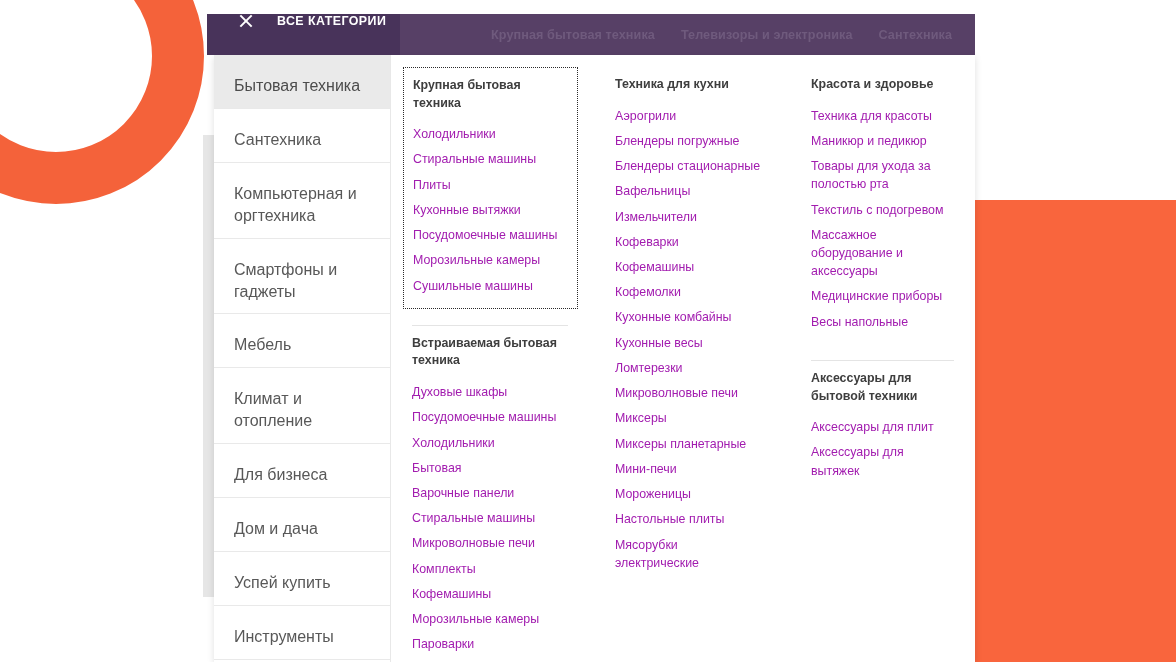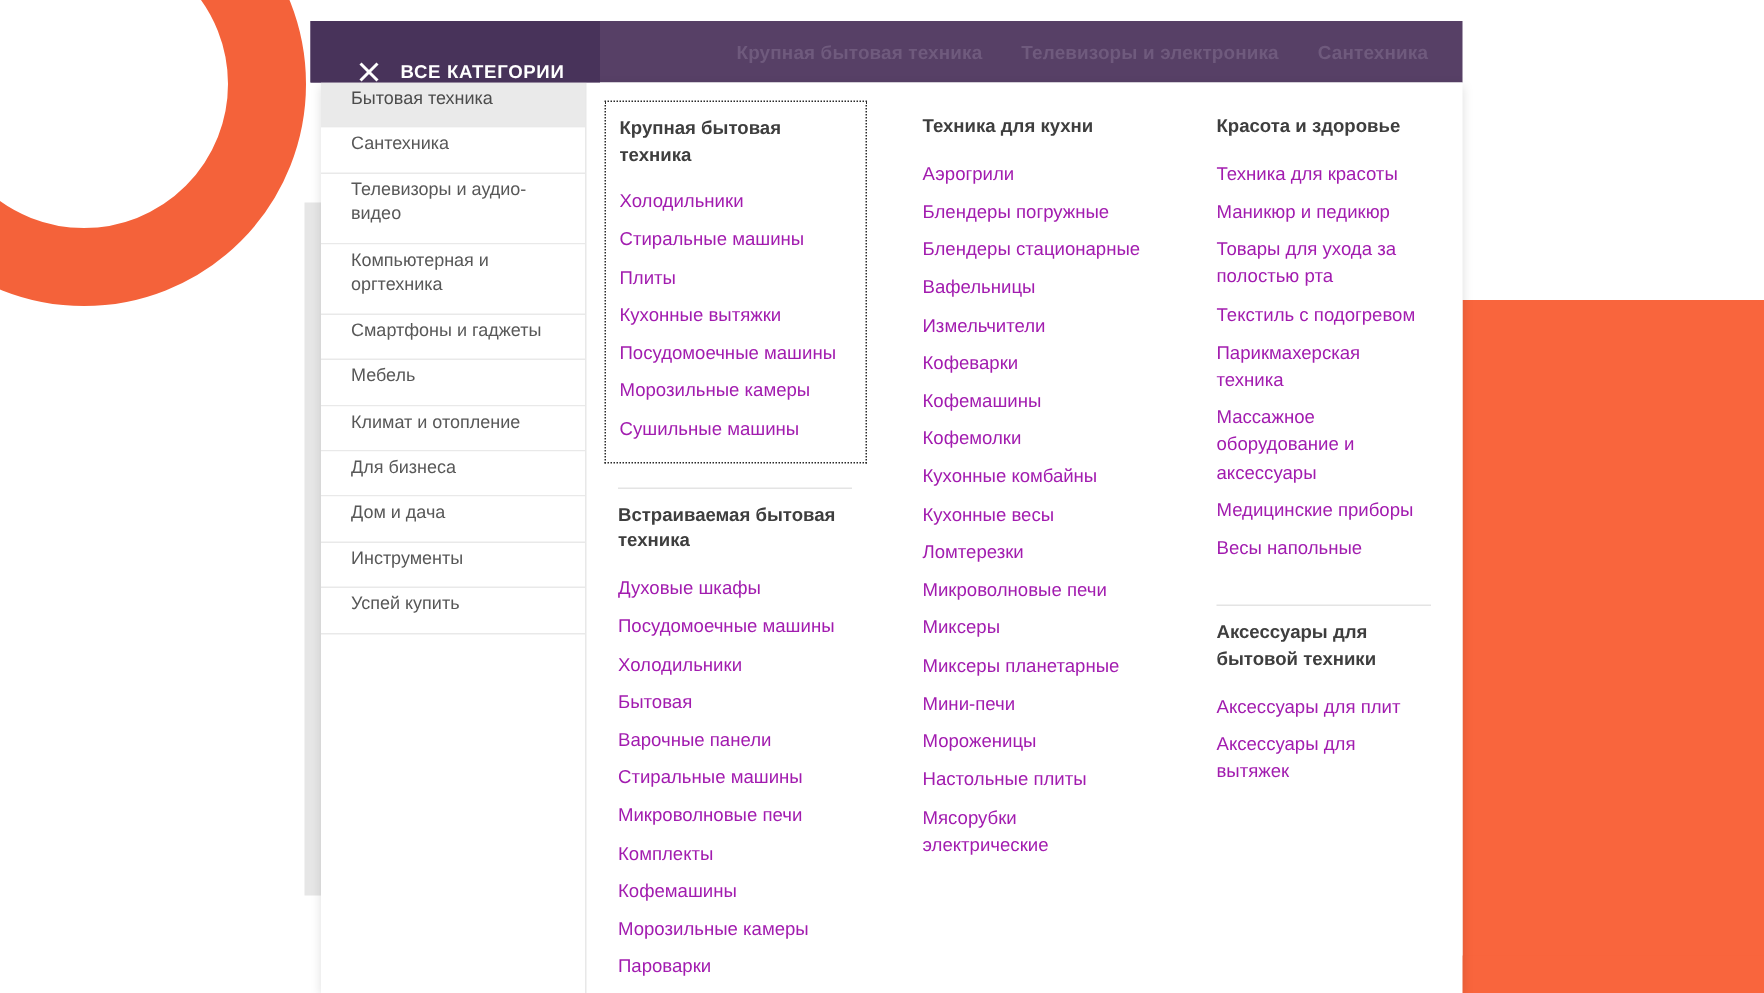--- a/index.html
+++ b/index.html
@@ -64,23 +64,23 @@
     cursor: pointer;
   }
 
   
   #all-cats-tab {
     position: absolute;
     left: 207px; top: 14px;
     width: 193px; height: 41px;
     background: #48335a;
     display: flex;
-    align-items: flex-end;
+    align-items: flex-start;
     padding-left: 32px;
-    gap: 14px;
+    gap: 24px;
     z-index: 7;
     cursor: pointer;
   }
   #all-cats-tab .x-icon {
     width: 14px; height: 14px;
     position: relative;
     flex: 0 0 auto;
   }
   #all-cats-tab .x-icon::before,
   #all-cats-tab .x-icon::after {
@@ -123,22 +123,22 @@
   
   #sidebar {
     width: 177px;
     flex: 0 0 177px;
     background: #ffffff;
     border-right: 1px solid #e8e8e8;
     padding-top: 0;
   }
   .side-item {
     border-bottom: 1px solid #e9e9e9;
-    padding: 2px 18px 11px 20px;
-    font-size: 12px;
+    padding: 20px 18px 11px 20px;
+    font-size: 16px;
     color: #585858;
     line-height: 1.37;
     cursor: pointer;
     background: #ffffff;
   }
   .side-item.active { background: #eaeaea; color: #4c4c4c; }
 
   
   #columns {
     flex: 1 1 auto;
@@ -201,29 +201,28 @@
   <span class="x-icon"></span>
   <span id="all-cats-label">ВСЕ КАТЕГОРИИ</span>
 </div>
 
 <div id="left-rail"></div>
 
 <div id="panel">
   <div id="sidebar">
       <div class="side-item active">Бытовая техника</div>
       <div class="side-item">Сантехника</div>
-      <div class="side-item">Телевизоры и аудио-видео</div>
       <div class="side-item">Компьютерная и оргтехника</div>
       <div class="side-item">Смартфоны и гаджеты</div>
       <div class="side-item">Мебель</div>
       <div class="side-item">Климат и отопление</div>
       <div class="side-item">Для бизнеса</div>
       <div class="side-item">Дом и дача</div>
+      <div class="side-item">Успей купить</div>
       <div class="side-item">Инструменты</div>
-      <div class="side-item">Успей купить</div>
     </div>
   <div id="columns">
       <div class="column c1">
         <div class="group focused">
           <div class="group-inner">
             <div class="group-title">Крупная бытовая техника</div>
             <div class="group-link">Холодильники</div>
             <div class="group-link">Стиральные машины</div>
             <div class="group-link">Плиты</div>
             <div class="group-link">Кухонные вытяжки</div>
@@ -276,21 +275,20 @@
         </div>
       </div>
       <div class="column c3">
         <div class="group">
           <div class="group-inner">
             <div class="group-title">Красота и здоровье</div>
             <div class="group-link">Техника для красоты</div>
             <div class="group-link">Маникюр и педикюр</div>
             <div class="group-link">Товары для ухода за полостью рта</div>
             <div class="group-link">Текстиль с подогревом</div>
-            <div class="group-link">Парикмахерская техника</div>
             <div class="group-link">Массажное оборудование и аксессуары</div>
             <div class="group-link">Медицинские приборы</div>
             <div class="group-link">Весы напольные</div>
           </div>
         </div>
         <div class="group-sep"></div>
         <div class="group">
           <div class="group-inner">
             <div class="group-title">Аксессуары для бытовой техники</div>
             <div class="group-link">Аксессуары для плит</div>

